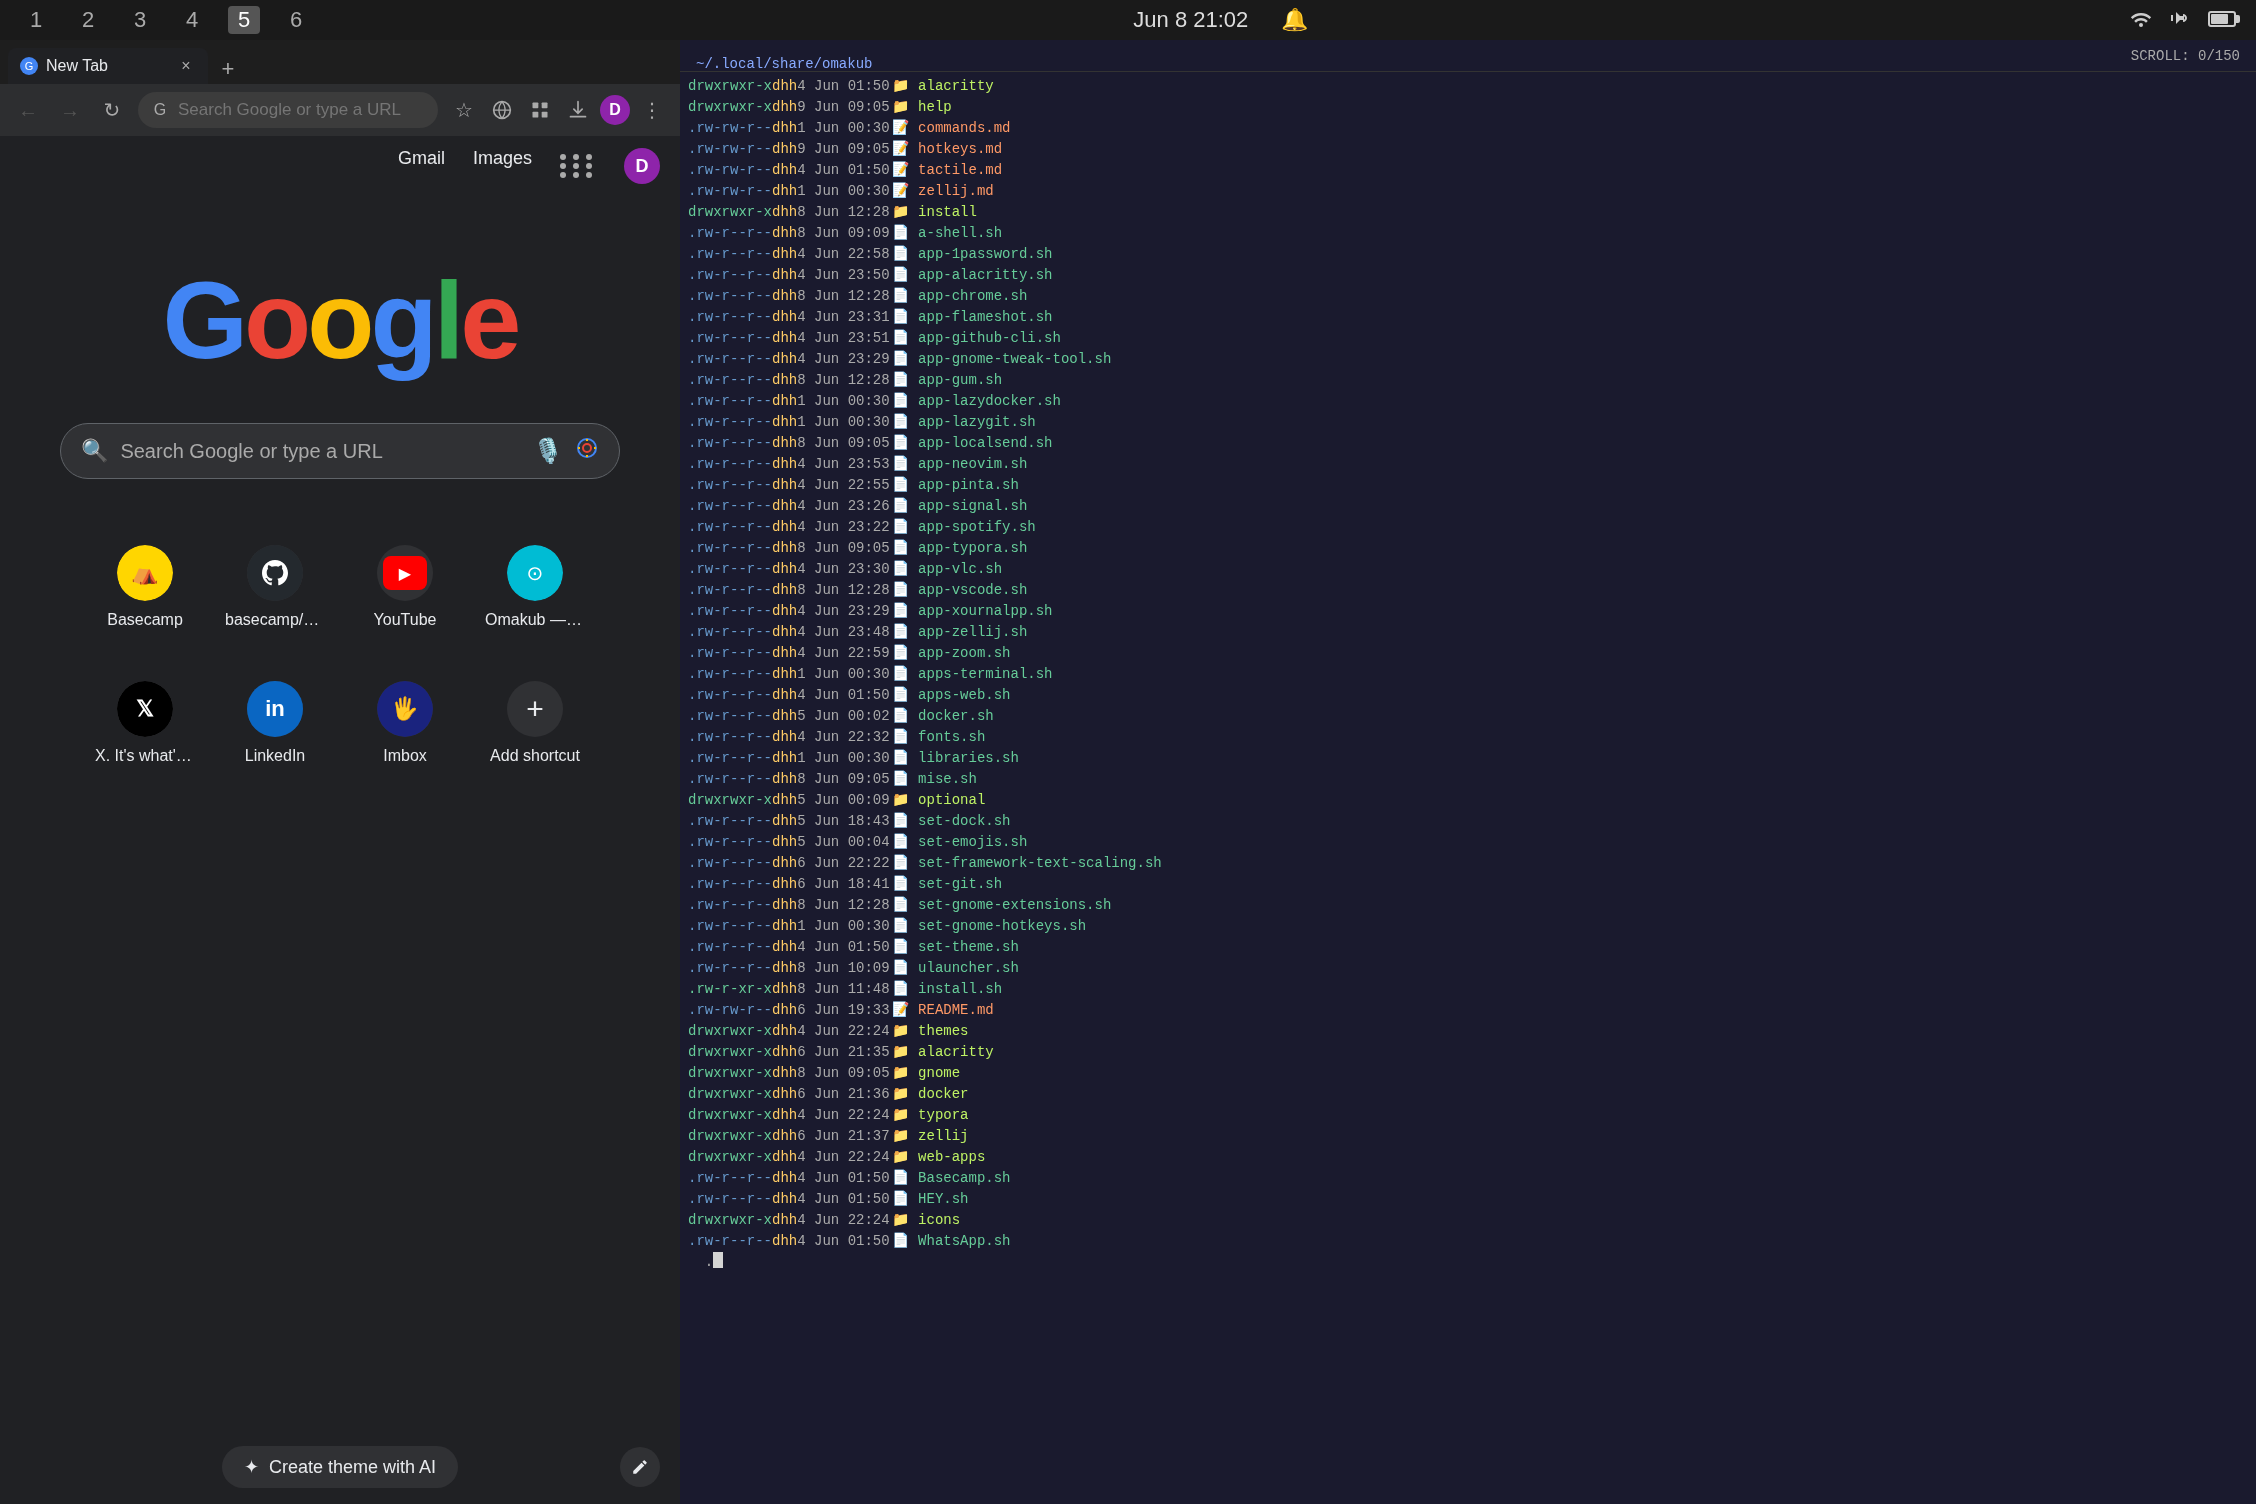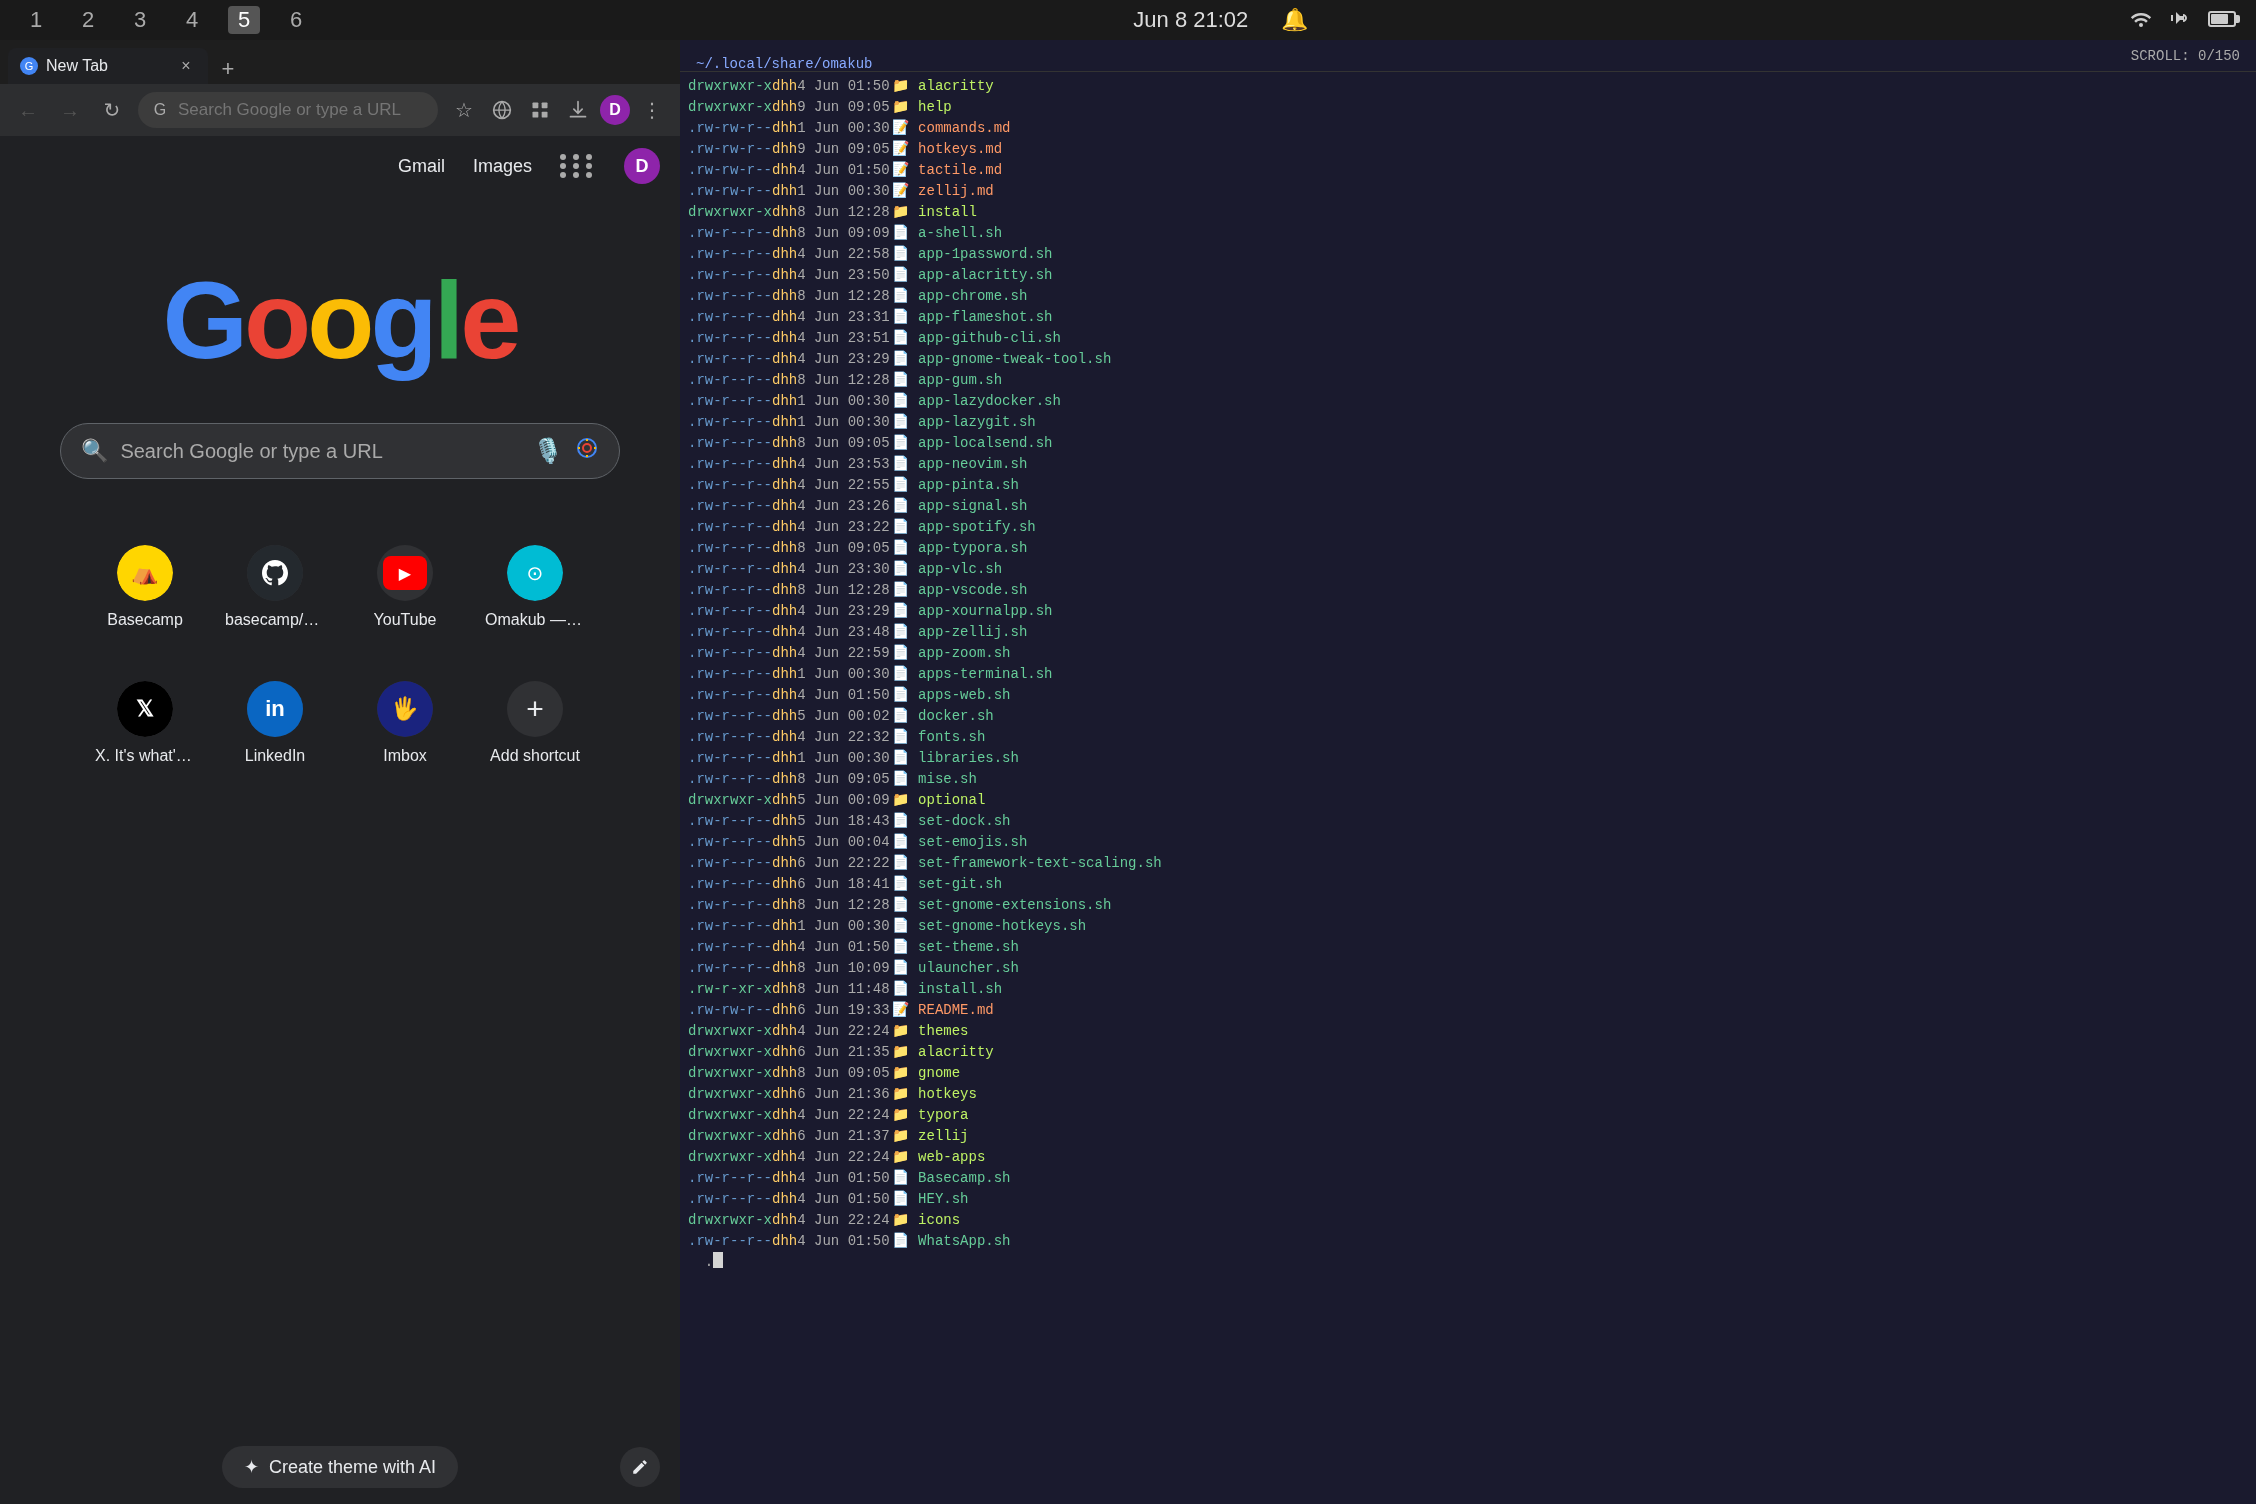--- a/index.html
+++ b/index.html
@@ -250,21 +250,20 @@
       display: flex;
       flex-direction: column;
       align-items: center;
       background: #202124;
       overflow: hidden;
       position: relative;
     }
     .newtab-header {
       display: flex;
       justify-content: flex-end;
-      align-items: center;
       padding: 12px 20px;
       width: 100%;
       gap: 28px;
     }
     .newtab-header-link {
       color: #e8eaed;
       font-size: 18px;
       cursor: pointer;
       text-decoration: none;
     }
@@ -871,21 +870,21 @@
         <div class="file-row"><span class="perm">.rw-r--r--</span>  <span class="owner">dhh</span>  <span class="date">6 Jun 18:41</span>  <span style="color:#66cc99">📄 </span><span class="fname-sh">set-git.sh</span></div>
         <div class="file-row"><span class="perm">.rw-r--r--</span>  <span class="owner">dhh</span>  <span class="date">8 Jun 12:28</span>  <span style="color:#66cc99">📄 </span><span class="fname-sh">set-gnome-extensions.sh</span></div>
         <div class="file-row"><span class="perm">.rw-r--r--</span>  <span class="owner">dhh</span>  <span class="date">1 Jun 00:30</span>  <span style="color:#66cc99">📄 </span><span class="fname-sh">set-gnome-hotkeys.sh</span></div>
         <div class="file-row"><span class="perm">.rw-r--r--</span>  <span class="owner">dhh</span>  <span class="date">4 Jun 01:50</span>  <span style="color:#66cc99">📄 </span><span class="fname-sh">set-theme.sh</span></div>
         <div class="file-row"><span class="perm">.rw-r--r--</span>  <span class="owner">dhh</span>  <span class="date">8 Jun 10:09</span>  <span style="color:#66cc99">📄 </span><span class="fname-sh">ulauncher.sh</span></div>
         <div class="file-row"><span class="perm-x">.rw-r-xr-x</span>  <span class="owner">dhh</span>  <span class="date">8 Jun 11:48</span>  <span style="color:#66cc99">📄 </span><span class="fname-sh">install.sh</span></div>
         <div class="file-row"><span class="perm">.rw-rw-r--</span>  <span class="owner">dhh</span>  <span class="date">6 Jun 19:33</span>  <span style="color:#ff9966">📝 </span><span class="fname-md">README.md</span></div>
         <div class="file-row"><span class="perm-x">drwxrwxr-x</span>  <span class="owner">dhh</span>  <span class="date">4 Jun 22:24</span>  <span style="color:#6699ff">📁 </span><span class="fname-dir">themes</span></div>
         <div class="file-row"><span class="perm-x">drwxrwxr-x</span>  <span class="owner">dhh</span>  <span class="date">6 Jun 21:35</span>  <span style="color:#6699ff">📁 </span><span class="fname-dir">alacritty</span></div>
         <div class="file-row"><span class="perm-x">drwxrwxr-x</span>  <span class="owner">dhh</span>  <span class="date">8 Jun 09:05</span>  <span style="color:#6699ff">📁 </span><span class="fname-dir">gnome</span></div>
-        <div class="file-row"><span class="perm-x">drwxrwxr-x</span>  <span class="owner">dhh</span>  <span class="date">6 Jun 21:36</span>  <span style="color:#6699ff">📁 </span><span class="fname-dir">hotkeys</span></div>
+        <div class="file-row"><span class="perm-x">drwxrwxr-x</span>  <span class="owner">dhh</span>  <span class="date">6 Jun 21:36</span>  <span style="color:#6699ff">📁 </span><span class="fname-dir">docker</span></div>
         <div class="file-row"><span class="perm-x">drwxrwxr-x</span>  <span class="owner">dhh</span>  <span class="date">4 Jun 22:24</span>  <span style="color:#6699ff">📁 </span><span class="fname-dir">typora</span></div>
         <div class="file-row"><span class="perm-x">drwxrwxr-x</span>  <span class="owner">dhh</span>  <span class="date">6 Jun 21:37</span>  <span style="color:#6699ff">📁 </span><span class="fname-dir">zellij</span></div>
         <div class="file-row"><span class="perm-x">drwxrwxr-x</span>  <span class="owner">dhh</span>  <span class="date">4 Jun 22:24</span>  <span style="color:#6699ff">📁 </span><span class="fname-dir">web-apps</span></div>
         <div class="file-row"><span class="perm">.rw-r--r--</span>  <span class="owner">dhh</span>  <span class="date">4 Jun 01:50</span>  <span style="color:#66cc99">📄 </span><span class="fname-sh">Basecamp.sh</span></div>
         <div class="file-row"><span class="perm">.rw-r--r--</span>  <span class="owner">dhh</span>  <span class="date">4 Jun 01:50</span>  <span style="color:#66cc99">📄 </span><span class="fname-sh">HEY.sh</span></div>
         <div class="file-row"><span class="perm-x">drwxrwxr-x</span>  <span class="owner">dhh</span>  <span class="date">4 Jun 22:24</span>  <span style="color:#6699ff">📁 </span><span class="fname-dir">icons</span></div>
         <div class="file-row"><span class="perm">.rw-r--r--</span>  <span class="owner">dhh</span>  <span class="date">4 Jun 01:50</span>  <span style="color:#66cc99">📄 </span><span class="fname-sh">WhatsApp.sh</span></div>
         <div class="file-row"><span style="color:#aaa">  .</span><span class="cursor-block"></span></div>
       </div>
   </div>

